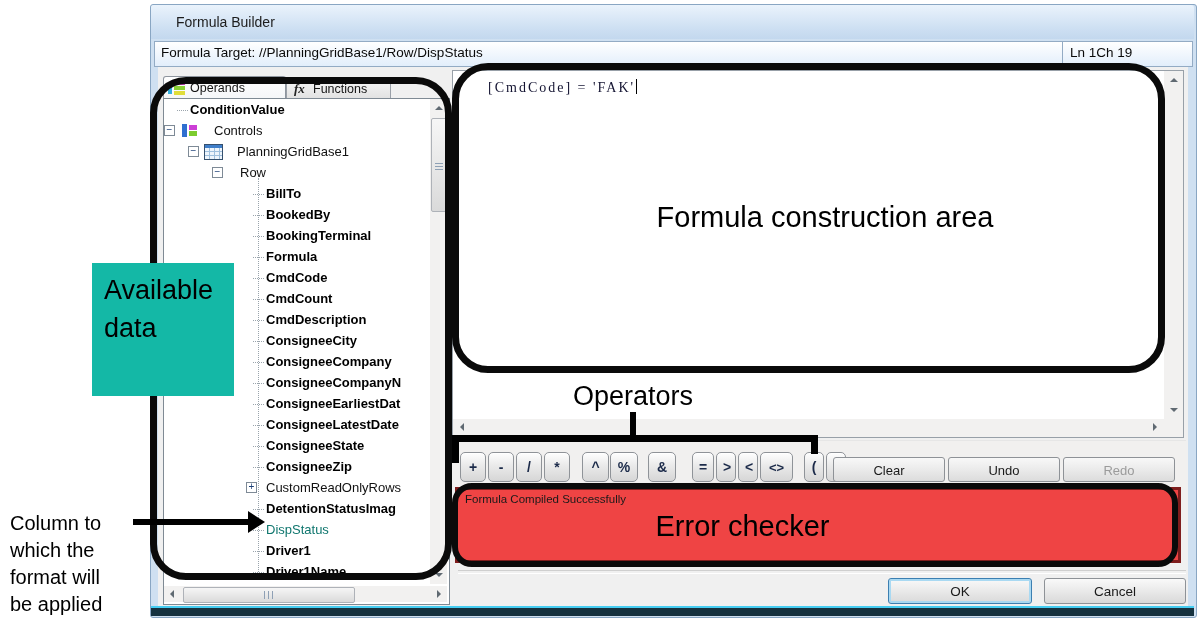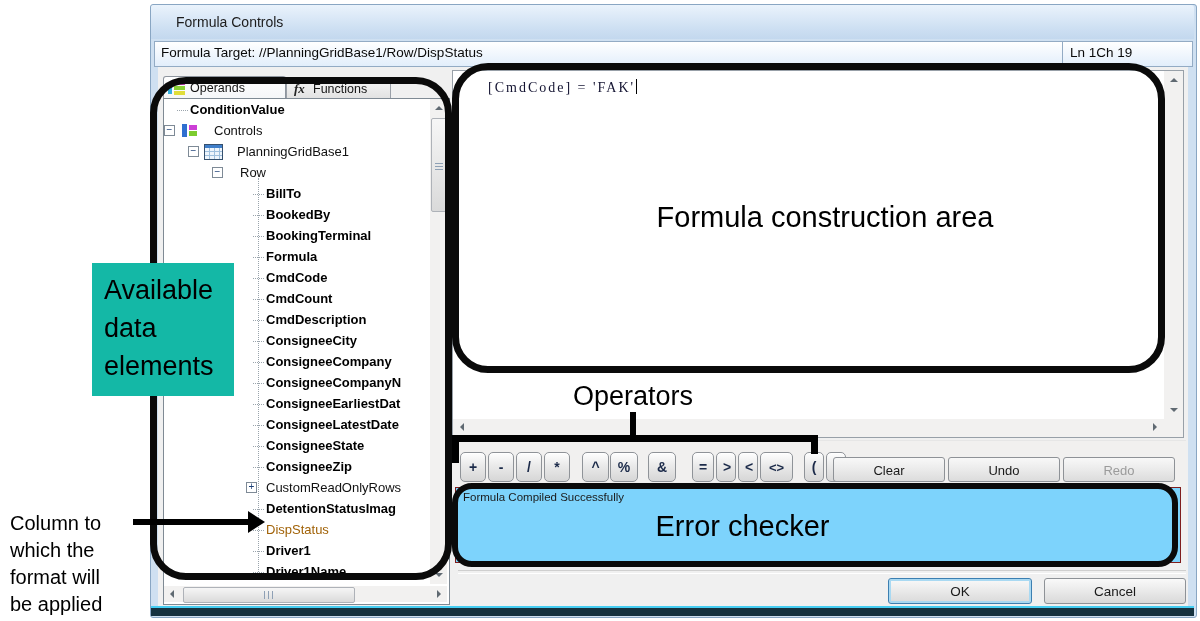--- a/index.html
+++ b/index.html
@@ -47,21 +47,21 @@
       linear-gradient(#7ccc2e,#7ccc2e) 8px 8px/8px 5px;background-repeat:no-repeat;}
   .grid-icon{left:204px;top:144px;width:17px;height:14px;border:1px solid #35506e;background:
       linear-gradient(#3f7ec9 0,#3f7ec9 3px,rgba(0,0,0,0) 3px),
       repeating-linear-gradient(90deg,rgba(0,0,0,0) 0 4px,#9fc0de 4px 5px),
       repeating-linear-gradient(0deg,rgba(0,0,0,0) 0 3px,#9fc0de 3px 4px),#eef5fc;}
 
   
   .treebox{left:163px;top:98px;width:285px;height:505px;background:#fff;border:1px solid #7f8a94;}
   .titem{position:absolute;font-size:13px;line-height:20px;color:#111;white-space:nowrap;}
   .b{font-weight:bold;color:#000;}
-  .dim{color:#a16207;}
+  .dim{color:#0f766e;}
   .leaf::before{content:"";position:absolute;left:-13px;top:10px;width:11px;border-top:1px dotted #9aa4ac;}
   .exp{position:absolute;width:11px;height:11px;box-sizing:border-box;background:#fff;border:1px solid #7e8a96;
        font-size:10px;line-height:8px;text-align:center;color:#1b3f77;}
   .vdots{position:absolute;border-left:1px dotted #9aa4ac;}
 
   
   .track{position:absolute;background:#f2f1f0;}
   .sbtn{position:absolute;width:15px;height:15px;}
   .sbtn::before{content:"";position:absolute;left:4px;top:4px;border:4px solid rgba(0,0,0,0);}
   .up::before{border-bottom-color:#606a72;top:1px;}
@@ -86,21 +86,21 @@
   
   .toolbar{left:452px;top:440px;width:734px;height:47px;background:#f1f0ef;border-top:1px solid #e6e6e6;}
   .opbtn{position:absolute;top:11px;height:30px;box-sizing:border-box;border:1px solid #8f9398;border-radius:5px;
          background:linear-gradient(#fefefe,#eaeaea 45%,#d6d6d6);box-shadow:inset 0 1px 0 #fff;
          color:#1b2a49;font-weight:bold;font-size:14px;text-align:center;line-height:27px;}
   .editbtn{position:absolute;top:16px;height:25px;box-sizing:border-box;border:1px solid #8e9297;border-radius:3px;
          background:linear-gradient(#f8f8f8,#ececec 45%,#dcdcdc);font-size:13px;text-align:center;line-height:23px;color:#1a1a1a;}
   .disabled{color:#9b9b9b;}
 
   
-  .errorbox{left:455px;top:487px;width:726px;height:76px;background:#7dd3fc;border:1px solid #7f1d1d;box-sizing:border-box;}
+  .errorbox{left:455px;top:487px;width:726px;height:76px;background:#ef4444;border:3px solid #7f1d1d;box-sizing:border-box;}
   .status-text{position:absolute;left:7px;top:3px;font-size:11.5px;color:#1a1a1a;}
   .groove{left:458px;top:570px;width:728px;height:2px;border-top:1px solid #cfcfcf;border-bottom:1px solid #ffffff;}
   .dlgbtn{position:absolute;top:578px;height:26px;box-sizing:border-box;border:1px solid #8e9297;border-radius:3px;
           background:linear-gradient(#f9f9f9,#ebebeb 45%,#d9d9d9);font-size:13.5px;text-align:center;line-height:24px;color:#1a1a1a;}
   .default-btn{border:1px solid #3c7fb1;box-shadow:inset 0 0 0 2px #a9d9f2;}
 
   
   .ann{z-index:60;color:#000;}
   .rect{position:absolute;border:7px solid #0a0a0a;border-radius:36px;z-index:50;}
   .rect-error{border-width:6px;border-radius:20px;}
@@ -111,21 +111,21 @@
   .arrowhead{position:absolute;width:0;height:0;border-left:17px solid #000;
              border-top:11px solid rgba(0,0,0,0);border-bottom:11px solid rgba(0,0,0,0);z-index:62;}
 </style>
 </head>
 <body>
 
 <div class="page">
 
   <div class="abs window"></div>
   <div class="abs titlebar"></div>
-  <div class="abs title-text">Formula Controls</div>
+  <div class="abs title-text">Formula Builder</div>
   <div class="abs targetstrip"></div>
   <div class="abs targetfield"></div>
   <div class="abs target-text">Formula Target: //PlanningGridBase1/Row/DispStatus</div>
   <div class="abs ln-sep"></div>
   <div class="abs ln-text">Ln 1Ch 19</div>
   <div class="abs client"></div>
   <div class="abs bottomband"></div>
 
   <div class="abs tab tab-active">
     <span class="icon operands-icon"></span>
@@ -217,21 +217,20 @@
   <button class="dlgbtn default-btn" style="left:888px;width:144px;">OK</button>
   <button class="dlgbtn" style="left:1044px;width:142px;">Cancel</button>
 
   <div class="rect" style="left:150px;top:77px;width:288px;height:489px;"></div>
   <div class="rect" style="left:452px;top:63px;width:699px;height:296px;"></div>
   <div class="rect rect-error" style="left:452px;top:483px;width:714px;height:72px;"></div>
 
   <div class="abs whitebox ann ann-big" style="left:92px;top:263px;width:142px;height:133px;padding:8px 0 0 12px;box-sizing:border-box;">
     <div>Available</div>
     <div>data</div>
-    <div>elements</div>
   </div>
 
   <div class="abs ann col-note" style="left:10px;top:470px;width:135px;">
     <div>Column to</div>
     <div>which the</div>
     <div>format will</div>
     <div>be applied</div>
   </div>
   <div class="blackbar" style="left:133px;top:519px;width:115px;height:6px;"></div>
   <div class="arrowhead" style="left:248px;top:511px;"></div>

